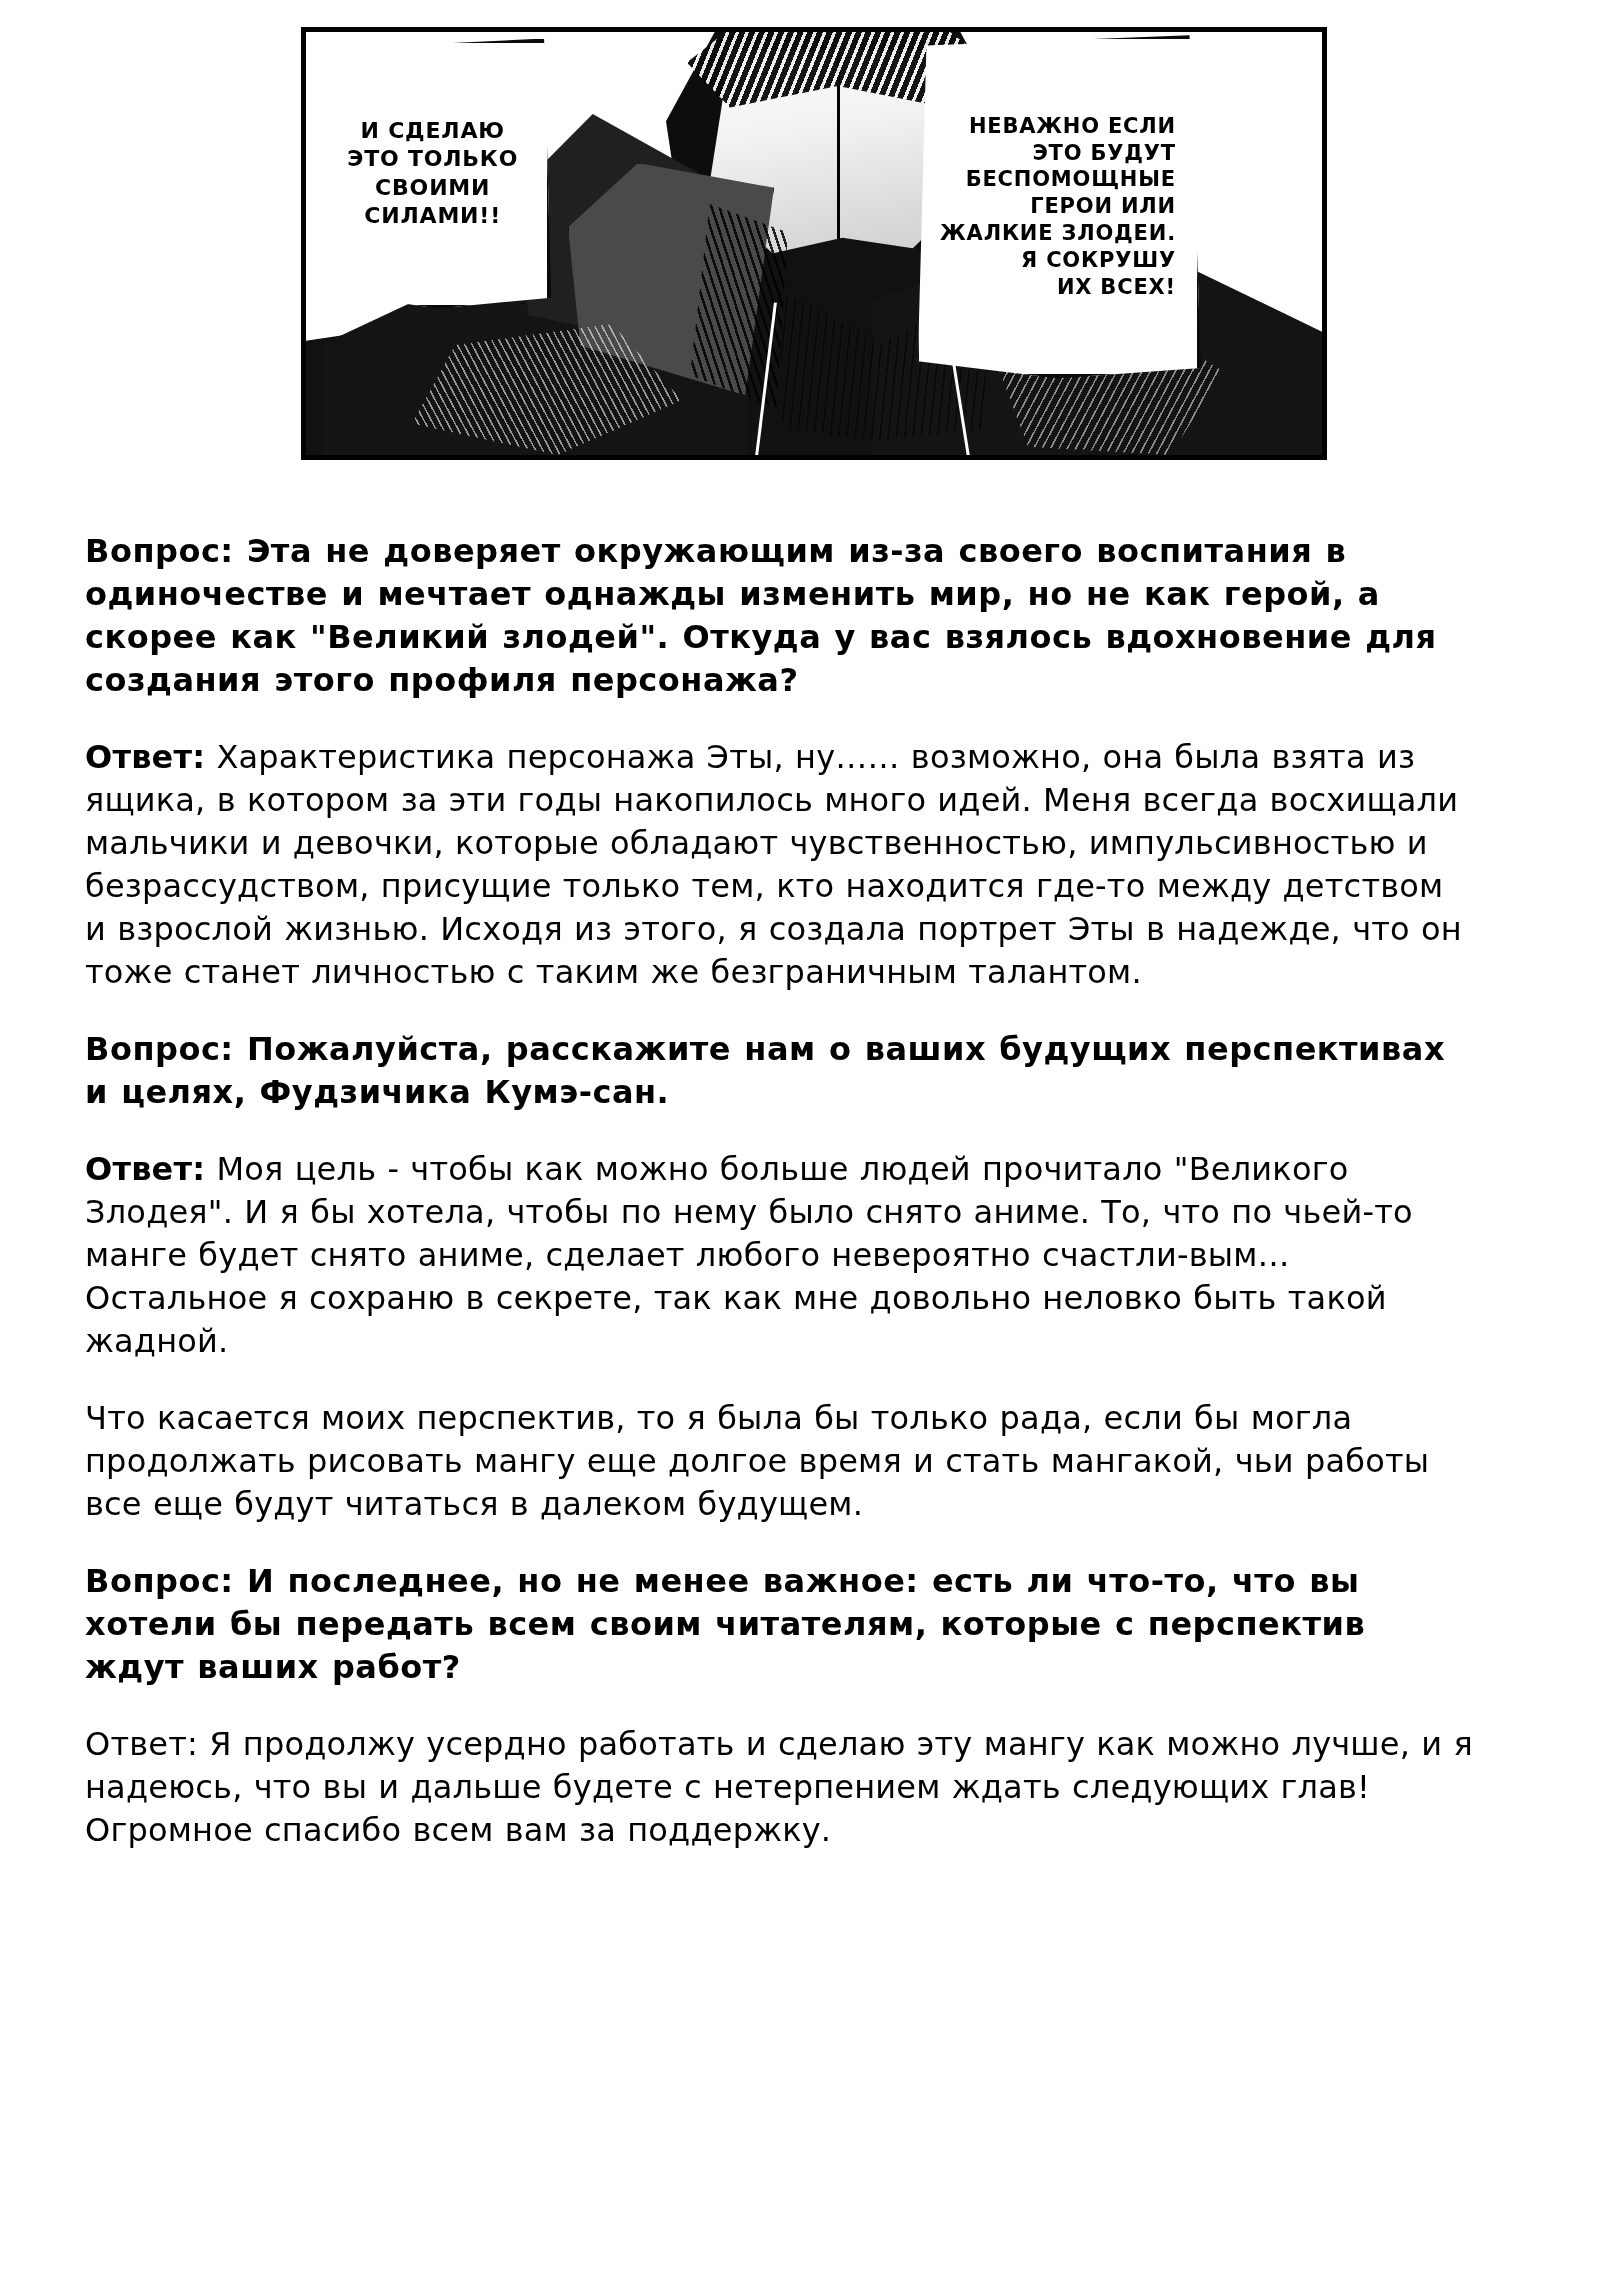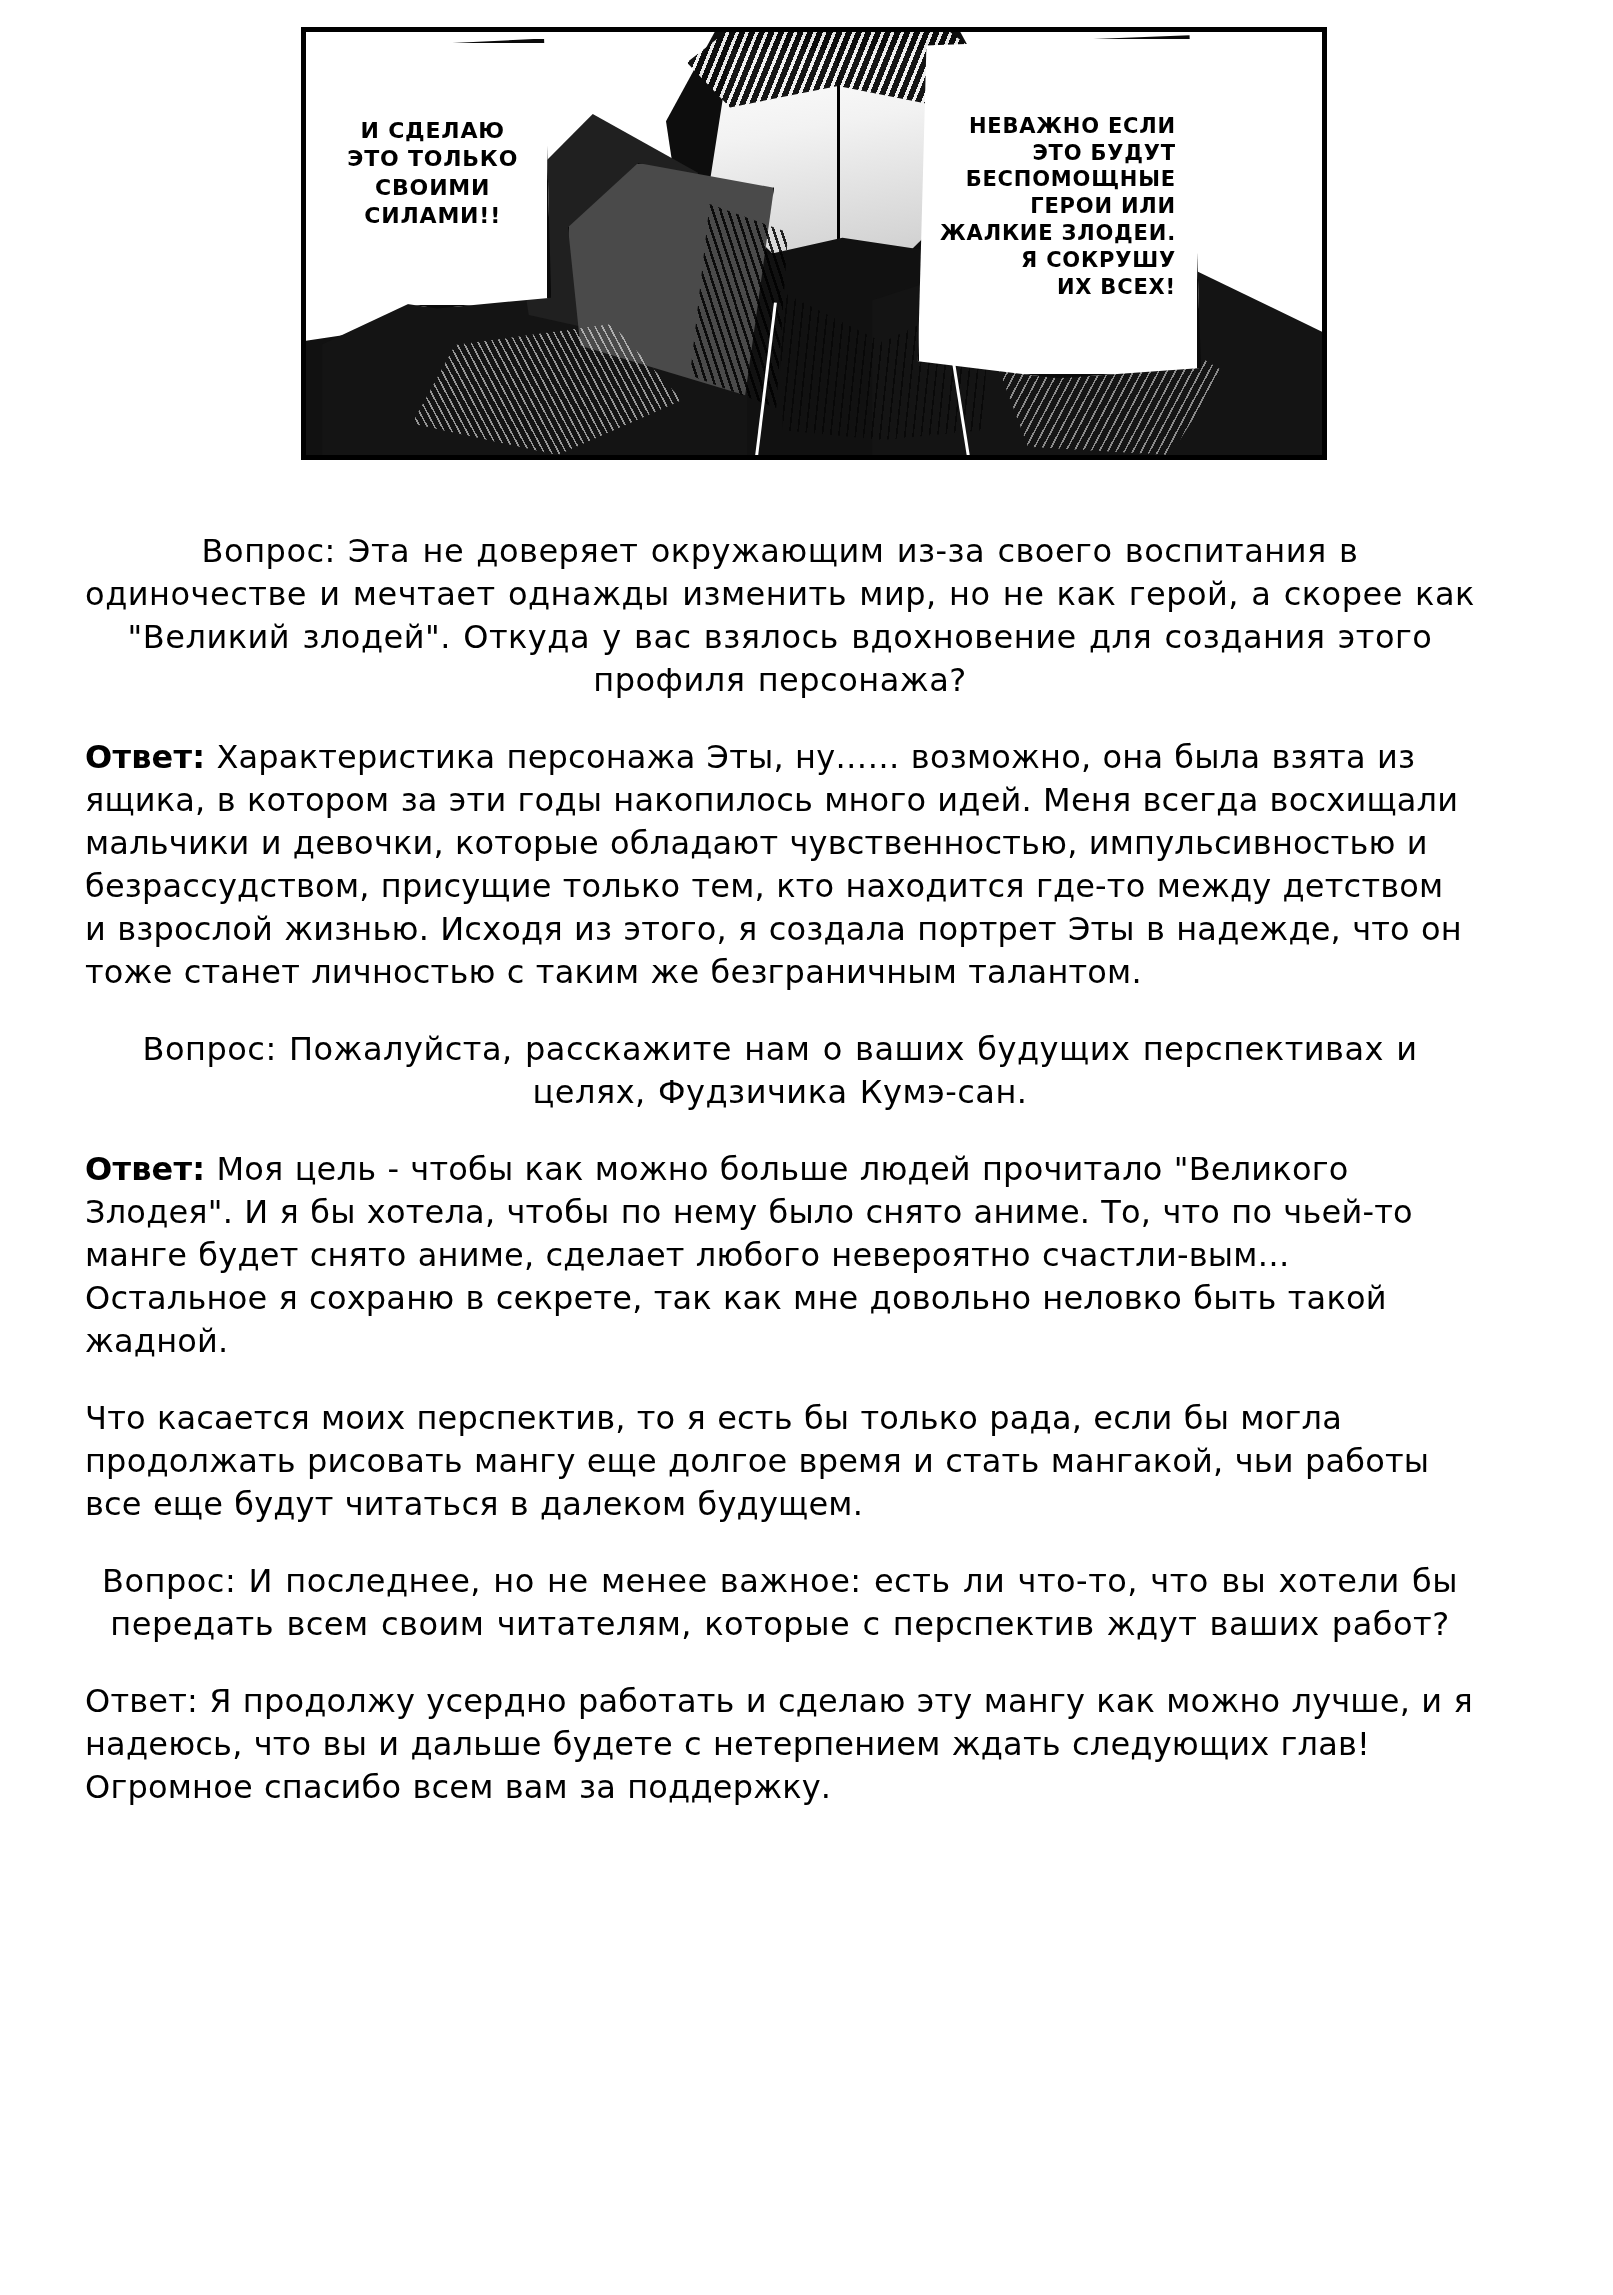--- a/index.html
+++ b/index.html
@@ -234,24 +234,23 @@
     width: 1390px;
   }
   .para {
     font-size: 32px;
     line-height: 43px;
     margin: 0 0 34px 0;
     letter-spacing: 0.2px;
     word-spacing: 0.8px;
   }
   .para.q {
-    font-weight: 400;
+    font-weight: 700;
     letter-spacing: 0.5px;
     word-spacing: 1.6px;
-    text-align: center;
   }
   .para.a .lbl { font-weight: 700; }
   .para.plain .lbl { font-weight: 400; }
   .para.tight { }
 </style>
 </head>
 <body>
 
 <div id="manga-panel">
   <div class="panel-inner">
@@ -294,20 +293,20 @@
 <div id="qa-body">
 
   <p class="para q">Вопрос: Эта не доверяет окружающим из-за своего воспитания в одиночестве и мечтает однажды изменить мир, но не как герой, а скорее как "Великий злодей". Откуда у вас взялось вдохновение для создания этого профиля персонажа?</p>
 
   <p class="para a"><span class="lbl">Ответ:</span><span> Характеристика персонажа Эты, ну…… возможно, она была взята из ящика, в котором за эти годы накопилось много идей. Меня всегда восхищали мальчики и девочки, которые обладают чувственностью, импульсивностью и безрассудством, присущие только тем, кто находится где-то между детством и взрослой жизнью. Исходя из этого, я создала портрет Эты в надежде, что он тоже станет личностью с таким же безграничным талантом.</span></p>
 
   <p class="para q">Вопрос: Пожалуйста, расскажите нам о ваших будущих перспективах и целях, Фудзичика Кумэ-сан.</p>
 
   <p class="para a tight"><span class="lbl">Ответ:</span><span> Моя цель - чтобы как можно больше людей прочитало "Великого Злодея". И я бы хотела, чтобы по нему было снято аниме. То, что по чьей-то манге будет снято аниме, сделает любого невероятно счастли-вым… Остальное я сохраню в секрете, так как мне довольно неловко быть такой жадной.</span></p>
 
-  <p class="para">Что касается моих перспектив, то я есть бы только рада, если бы могла продолжать рисовать мангу еще долгое время и стать мангакой, чьи работы все еще будут читаться в далеком будущем.</p>
+  <p class="para">Что касается моих перспектив, то я была бы только рада, если бы могла продолжать рисовать мангу еще долгое время и стать мангакой, чьи работы все еще будут читаться в далеком будущем.</p>
 
   <p class="para q">Вопрос: И последнее, но не менее важное: есть ли что-то, что вы хотели бы передать всем своим читателям, которые с перспектив ждут ваших работ?</p>
 
   <p class="para plain"><span class="lbl">Ответ:</span><span> Я продолжу усердно работать и сделаю эту мангу как можно лучше, и я надеюсь, что вы и дальше будете с нетерпением ждать следующих глав! Огромное спасибо всем вам за поддержку.</span></p>
 
 </div>
 
 
 </body></html>

